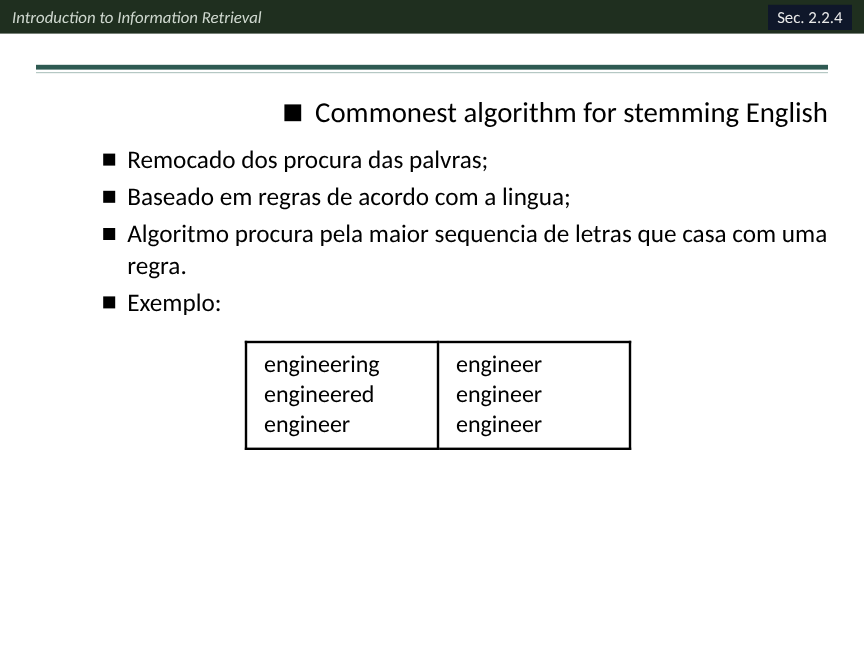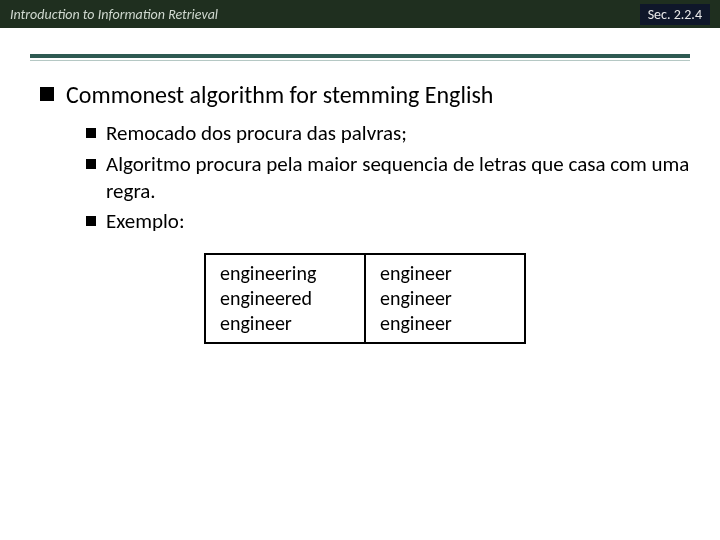--- a/index.html
+++ b/index.html
@@ -6,21 +6,21 @@
   html, body { width: 720px; height: 540px; font-family: Calibri, Arial, sans-serif; background: #fff; color: #000; }
   .slide { width: 720px; height: 540px; position: relative; }
   .topbar { width: 100%; height: 28px; background: #1f2f1f; display: flex; align-items: center; justify-content: space-between; padding: 0 10px; }
   .topbar-left { color: #cfd8cf; font-style: italic; font-size: 14px; }
   .topbar-right { color: #e8e8e8; font-size: 14px; background: #0f172a; padding: 2px 8px; }
   .title-area { padding: 18px 30px 6px 30px; }
   .title { font-size: 34px; font-weight: 400; color: #1a1a1a; }
   .rule1 { height: 4px; background: #2e5a52; margin: 8px 0 2px 0; }
   .rule2 { height: 1px; background: #b5c8c4; }
   .content { padding: 14px 30px 0 40px; }
-  .l1 { display: flex; align-items: flex-start; margin-bottom: 10px; }
+  .l1 { display: flex; align-items: flex-start; margin-bottom: 10px; justify-content: flex-end; }
   .l1 .b { width: 14px; height: 14px; background: #000; margin-top: 6px; margin-right: 12px; flex-shrink: 0; }
   .l1 .t { font-size: 24px; line-height: 1.2; }
   .subs { padding-left: 46px; }
   .l2 { display: flex; align-items: flex-start; margin-bottom: 4px; }
   .l2 .b { width: 10px; height: 10px; background: #000; margin-top: 8px; margin-right: 10px; flex-shrink: 0; }
   .l2 .t { font-size: 21px; line-height: 1.28; }
   .table-wrap { margin: 18px auto 0 auto; display: flex; justify-content: center; }
   table { border-collapse: collapse; }
   th, td { border: 2px solid #000; padding: 6px 14px; text-align: left; vertical-align: top; }
   th { font-weight: bold; text-align: center; font-size: 19px; }
@@ -49,20 +49,24 @@
       <div class="t">Commonest algorithm for stemming English</div>
     </div>
 
     <div class="subs">
       <div class="l2">
         <div class="b"></div>
         <div class="t">Remocado dos procura das palvras;</div>
       </div>
       <div class="l2">
         <div class="b"></div>
+        <div class="t">Baseado em regras de acordo com a lingua;</div>
+      </div>
+      <div class="l2">
+        <div class="b"></div>
         <div class="t">Algoritmo procura pela maior sequencia de letras que casa com uma regra.</div>
       </div>
       <div class="l2">
         <div class="b"></div>
         <div class="t">Exemplo:</div>
       </div>
     </div>
 
     <div class="table-wrap">
       <table>

